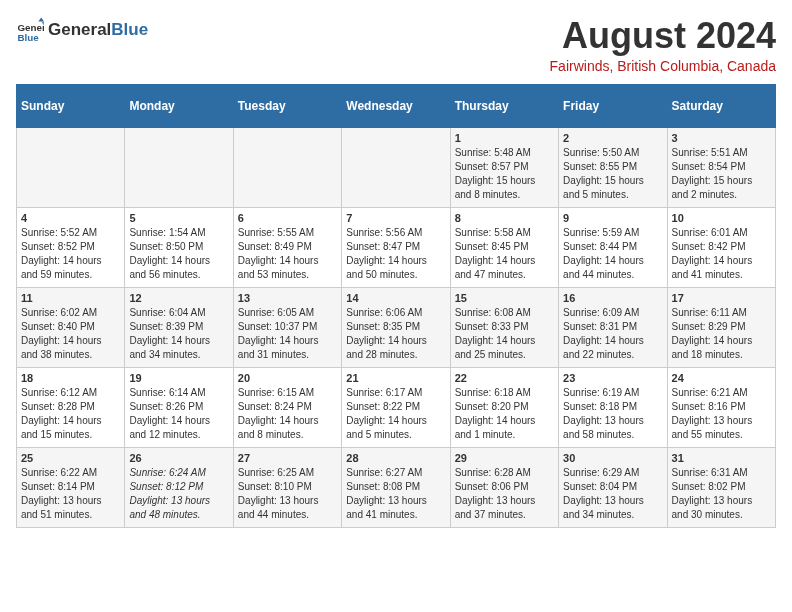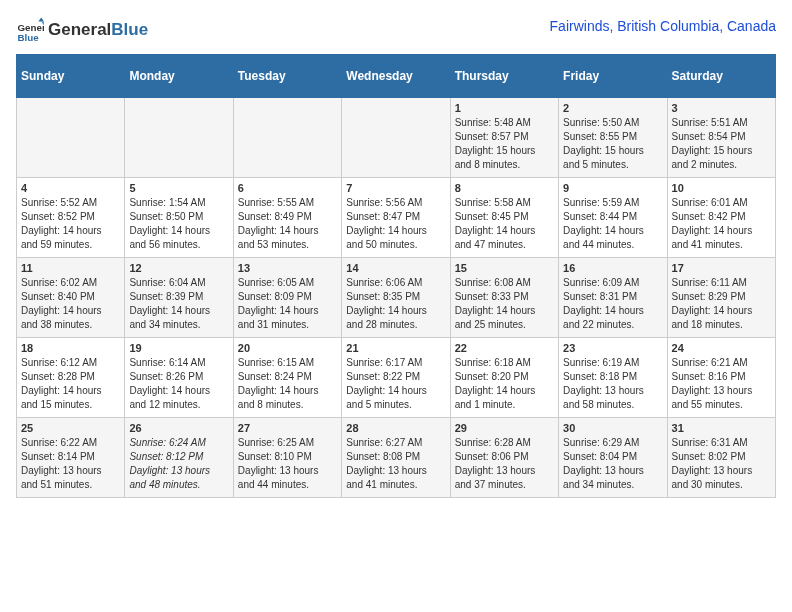--- a/index.html
+++ b/index.html
@@ -29,21 +29,21 @@
       text-align: right;
     }
     .month-year {
       font-size: 36px;
       font-weight: bold;
       color: #333;
       line-height: 1.1;
     }
     .location {
       font-size: 14px;
-      color: #1d4ed8;
+      color: #b91c1c;
       margin-top: 2px;
     }
     table {
       width: 100%;
       border-collapse: collapse;
       table-layout: fixed;
     }
     thead tr th {
       background: #2e6da4;
       color: #fff;
@@ -89,20 +89,21 @@
       <polygon points="36,8 40,14 40,8" fill="#5b9bd5"></polygon>
     </svg>
     <div>
       <div style="display:flex; gap:0">
         <span style="font-weight:bold;font-size:17px;color:#333;">General</span>
           <span style="font-weight:bold;font-size:17px;color:#2e6da4;">Blue</span>
       </div>
     </div>
   </div>
   <div class="title-block">
+    <div class="month-year">August 2024</div>
     <div class="location">Fairwinds, British Columbia, Canada</div>
   </div>
 </div>
 
 <table>
   <thead>
     <tr>
     <th>Sunday</th>
         <th>Monday</th>
         <th>Tuesday</th>
@@ -202,21 +203,21 @@
         <td>
           <span class="day-number">12</span>
           <div class="cell-text" style="white-space: pre-line;">Sunrise: 6:04 AM
 Sunset: 8:39 PM
 Daylight: 14 hours
 and 34 minutes.</div>
         </td>
         <td>
           <span class="day-number">13</span>
           <div class="cell-text" style="white-space: pre-line;">Sunrise: 6:05 AM
-Sunset: 8:09 PM
+Sunset: 10:37 PM
 Daylight: 14 hours
 and 31 minutes.</div>
         </td>
         <td>
           <span class="day-number">14</span>
           <div class="cell-text" style="white-space: pre-line;">Sunrise: 6:06 AM
 Sunset: 8:35 PM
 Daylight: 14 hours
 and 28 minutes.</div>
         </td>

